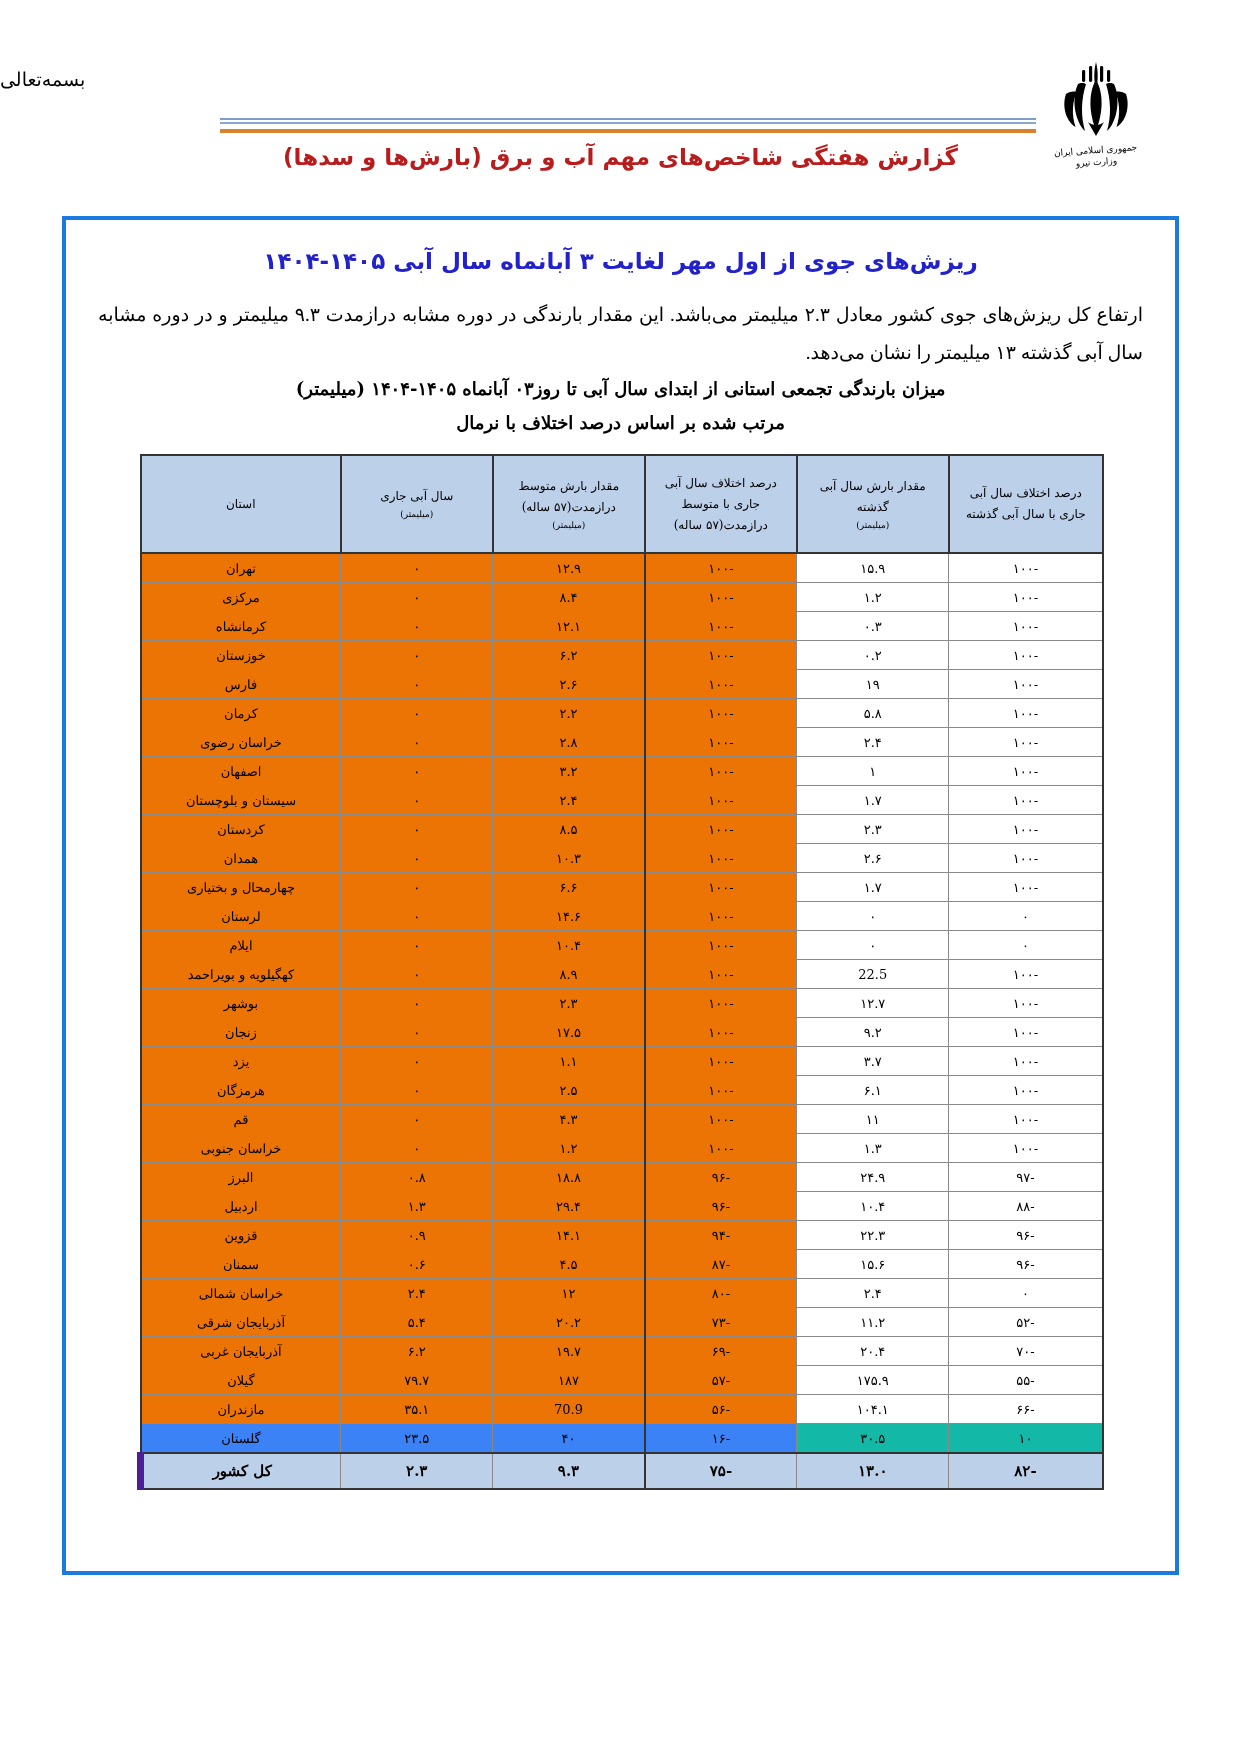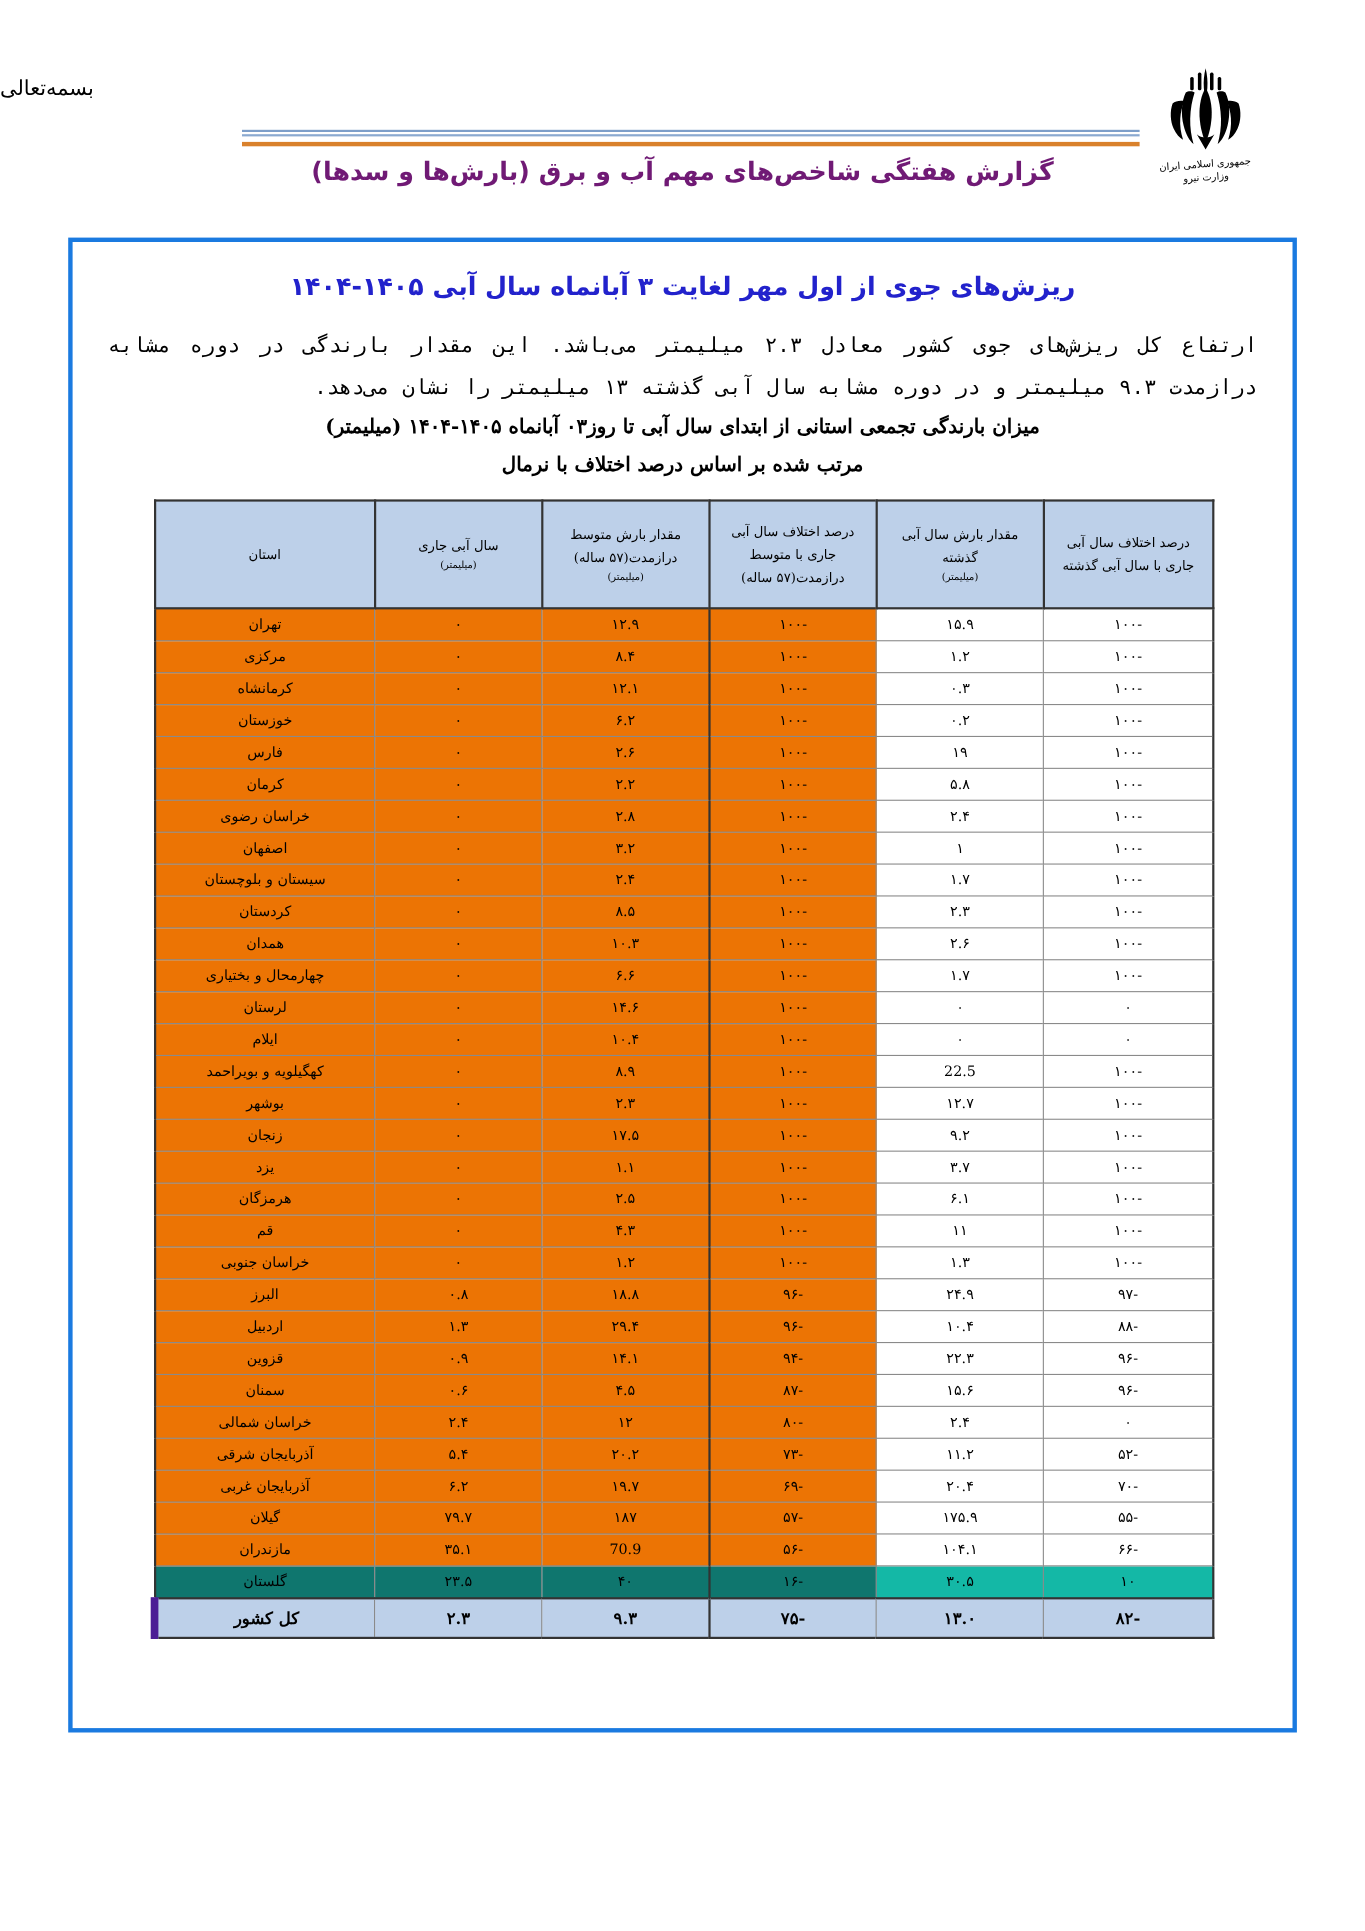--- a/index.html
+++ b/index.html
@@ -75,21 +75,21 @@
   .rule-orange {
     height: 4px;
     background: #d9812c;
   }
 
   .main-title {
     position: absolute;
     top: 144px;
     left: 0; right: 0;
     text-align: center;
-    color: #701a75;
+    color: #b91c1c;
     font-weight: bold;
     font-size: 23px;
     letter-spacing: -0.2px;
   }
 
   
   .content-box {
     position: absolute;
     top: 216px;
     right: 62px;
@@ -107,21 +107,21 @@
     font-weight: bold;
     font-size: 23px;
     margin-top: 10px;
     margin-bottom: 22px;
   }
 
   .paragraph {
     font-size: 19px;
     line-height: 2.0;
     text-align: justify;
-    font-family: Liberation Mono, monospace;
+    font-family: Liberation Serif, serif;
     margin: 0 10px 0 10px;
   }
 
   .table-caption {
     text-align: center;
     font-weight: bold;
     font-size: 18px;
     line-height: 1.9;
     font-family: "DejaVu Serif", "Liberation Serif", serif;
   }
@@ -161,21 +161,21 @@
 
   col.c-prov  { width: 200px; }
   col.c-cur   { width: 152px; }
   col.c-avg   { width: 152px; }
   col.c-pdiff { width: 152px; }
   col.c-last  { width: 152px; }
   col.c-ldiff { width: 154px; }
 
   tbody td { background: #ffffff; }
   tbody tr.orange td.tint { background: #ec7404; }
-  tbody tr.yellow td.tint { background: #0f766e; }
+  tbody tr.yellow td.tint { background: #3b82f6; }
   tbody tr.yellow td.plain { background: #14b8a6; }
 
   tbody td.prov {
     font-size: 13px;
   }
   tbody tr td:nth-child(1) { border-right: 2px solid #333; }
   tbody tr td:nth-child(6) { border-left: 2px solid #333; text-align: center; }
   tbody tr td:nth-child(3) { border-left: 2px solid #333; }
   tbody tr td:nth-child(4) { border-right: 2px solid #333; }
 

